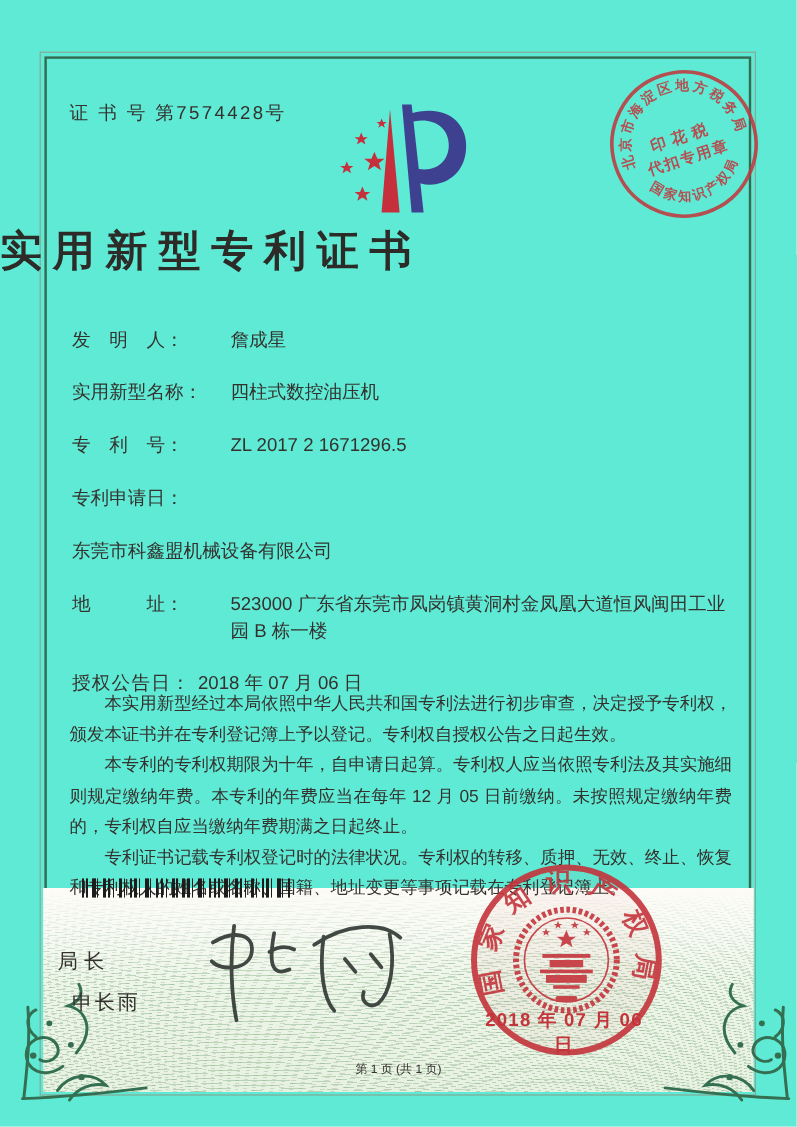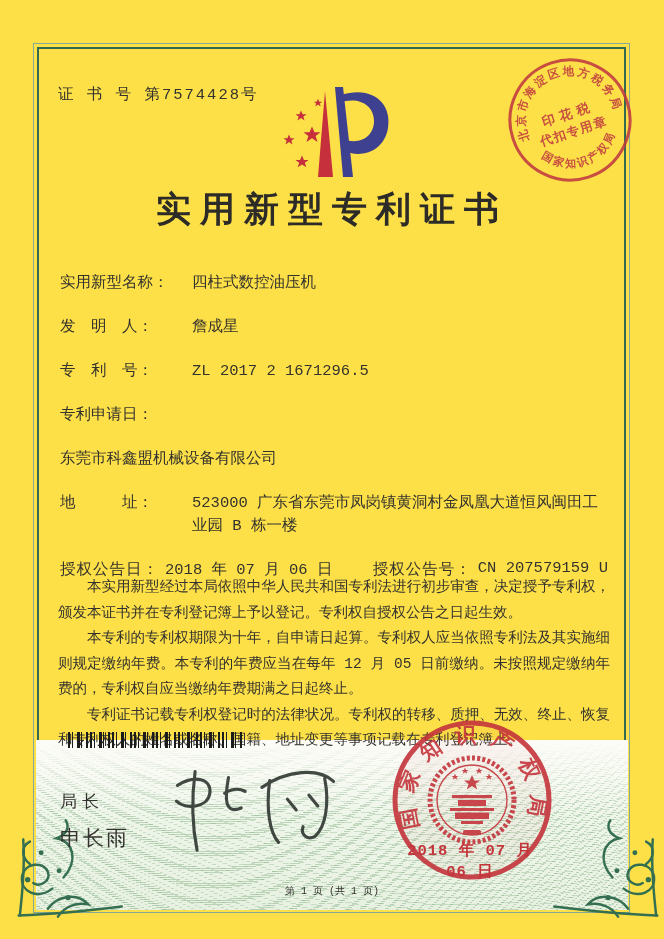--- a/index.html
+++ b/index.html
@@ -1,37 +1,37 @@
 <!DOCTYPE html>
 <html><head>
 <meta charset="utf-8">
 <style>
   html,body{margin:0;padding:0;background:#fff;}
-  .page{position:relative;width:664px;height:939px;background:#fde047;overflow:hidden;
-        font-family:Liberation Mono, monospace;color:#34322e;}
+  .page{position:relative;width:664px;height:939px;background:#5eead4;overflow:hidden;
+        font-family:Liberation Sans, sans-serif;color:#34322e;}
   
   .frame-outer{position:absolute;left:33px;top:43px;width:597px;height:870px;
         border:1px solid #86a897;box-sizing:border-box;}
   .frame-inner{position:absolute;left:3px;top:3px;right:3px;bottom:3px;
         border:2px solid #336a50;}
   .bottom-rule{position:absolute;left:20px;right:20px;bottom:4px;height:3px;background:#2b5c44;}
   
   .guilloche{position:absolute;left:36px;top:740px;width:592px;height:170px;
      background:
        repeating-radial-gradient(900px 320px at 30% 235%, rgba(110,160,110,.38) 0 1px, rgba(255,255,255,0) 1px 6px),
        repeating-radial-gradient(900px 300px at 72% 245%, rgba(110,160,110,.28) 0 1px, rgba(255,255,255,0) 1px 7px),
        linear-gradient(#f3f8ef,#e7f1e1);}
   .guilloche::after{content:"";position:absolute;inset:0;
        background:linear-gradient(to bottom,#fdfcf8 0,rgba(253,252,248,0) 75px);}
   
   .cert-no{position:absolute;left:58px;top:84px;font-size:15.5px;letter-spacing:2px;}
   .logo{position:absolute;left:268px;top:82px;width:128px;height:104px;}
   .tax-stamp{position:absolute;left:503px;top:53px;width:134px;height:134px;
        transform:rotate(-18deg);opacity:.88;}
-  .title{position:absolute;left:0;right:0;top:186px;text-align:center;
+  .title{position:absolute;left:0;right:0;top:186px;text-align:left;
        font-size:35px;font-weight:bold;letter-spacing:9px;color:#2c2b27;}
   
   .fields{position:absolute;left:60px;top:272px;width:548px;font-size:15.5px;}
   .field-row{display:flex;margin-bottom:21px;line-height:23px;}
   .field-label{flex:0 0 132px;white-space:nowrap;}
   .field-value{flex:1;}
   .grant-row{display:flex;justify-content:space-between;margin-top:5px;}
   .grant-pair{display:flex;white-space:nowrap;}
   .grant-pair .gl{margin-right:6px;letter-spacing:1px;}
   
@@ -40,22 +40,22 @@
   .para{text-indent:2em;margin:0;}
   
   .barcode{position:absolute;left:68px;top:732px;width:176px;height:16px;
      background:repeating-linear-gradient(90deg,
         #1c1c1c 0 2px, transparent 2px 4px,
         #1c1c1c 4px 5px, transparent 5px 9px,
         #1c1c1c 9px 12px, transparent 12px 13px,
         #1c1c1c 13px 14px, transparent 14px 18px,
         #1c1c1c 18px 20px, transparent 20px 22px);}
   
-  .director-title{position:absolute;left:60px;top:790px;font-size:17px;letter-spacing:5px;}
-  .director-name{position:absolute;left:60px;top:824px;font-size:21px;letter-spacing:2px;}
+  .director-title{position:absolute;left:48px;top:790px;font-size:17px;letter-spacing:5px;}
+  .director-name{position:absolute;left:60px;top:824px;font-size:17px;letter-spacing:2px;}
   .signature{position:absolute;left:148px;top:752px;width:212px;height:108px;}
   .seal{position:absolute;left:386px;top:712px;width:172px;height:176px;}
   .seal-date{position:absolute;left:394px;top:840px;width:152px;text-align:center;
        color:#c4343b;font-size:15.5px;letter-spacing:1px;font-weight:bold;}
   .footer{position:absolute;left:0;right:0;top:884px;text-align:center;font-size:10px;}
   .corner{position:absolute;width:112px;height:116px;}
   .corner-left{left:12px;top:806px;}
   .corner-right{left:552px;top:806px;transform:scaleX(-1);}
 </style>
 </head>
@@ -136,49 +136,45 @@
       <textPath href="#taxArcBottom" startOffset="50%" text-anchor="middle">国家知识产权局</textPath>
     </text>
     <text y="-2" text-anchor="middle" font-size="13" fill="#c03a40" letter-spacing="5" font-weight="bold">印花税</text>
     <text y="16" text-anchor="middle" font-size="12.5" fill="#c03a40" letter-spacing="1.5" font-weight="bold">代扣专用章</text>
   </svg>
 
   <div class="title">实用新型专利证书</div>
 
   <div class="fields">
     <div class="field-row">
+      <span class="field-label">发　明　人：</span>
+      <span class="field-value">詹成星</span>
+    </div>
+    <div class="field-row">
       <span class="field-label">实用新型名称：</span>
       <span class="field-value">四柱式数控油压机</span>
-    </div>
-    <div class="field-row">
-      <span class="field-label">发　明　人：</span>
-      <span class="field-value">詹成星</span>
     </div>
     <div class="field-row">
       <span class="field-label">专　利　号：</span>
       <span class="field-value">ZL 2017 2 1671296.5</span>
     </div>
     <div class="field-row">
       <span class="field-label">专利申请日：</span>
     </div>
     <div class="field-row">
       <span class="field-value">东莞市科鑫盟机械设备有限公司</span>
     </div>
     <div class="field-row">
       <span class="field-label">地　　　址：</span>
       <span class="field-value">523000 广东省东莞市凤岗镇黄洞村金凤凰大道恒风闽田工业园 B 栋一楼</span>
     </div>
     <div class="grant-row">
       <span class="grant-pair">
         <span class="gl">授权公告日：</span>
         <span>2018 年 07 月 06 日</span>
-      </span>
-      <span class="grant-pair">
-        <span class="gl">授权公告号：</span>
-        <span>CN 207579159 U</span>
       </span>
     </div>
   </div>
 
   <div class="paras">
     <p class="para">本实用新型经过本局依照中华人民共和国专利法进行初步审查，决定授予专利权，颁发本证书并在专利登记簿上予以登记。专利权自授权公告之日起生效。</p>
     <p class="para">本专利的专利权期限为十年，自申请日起算。专利权人应当依照专利法及其实施细则规定缴纳年费。本专利的年费应当在每年 12 月 05 日前缴纳。未按照规定缴纳年费的，专利权自应当缴纳年费期满之日起终止。</p>
     <p class="para">专利证书记载专利权登记时的法律状况。专利权的转移、质押、无效、终止、恢复和专利权人的姓名或名称、国籍、地址变更等事项记载在专利登记簿上。</p>
   </div>
 

